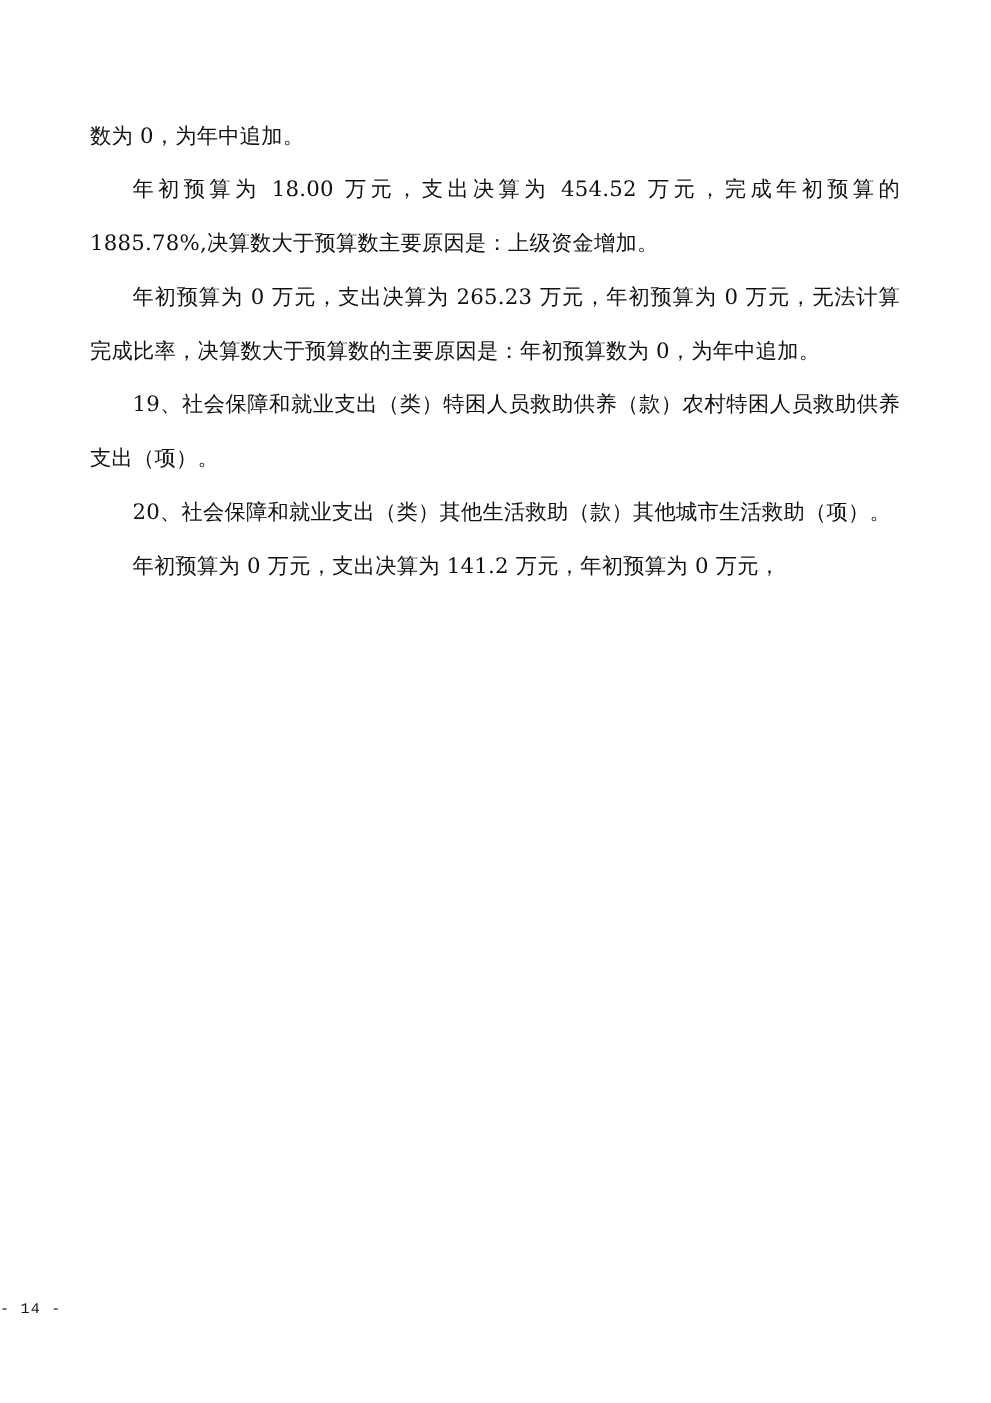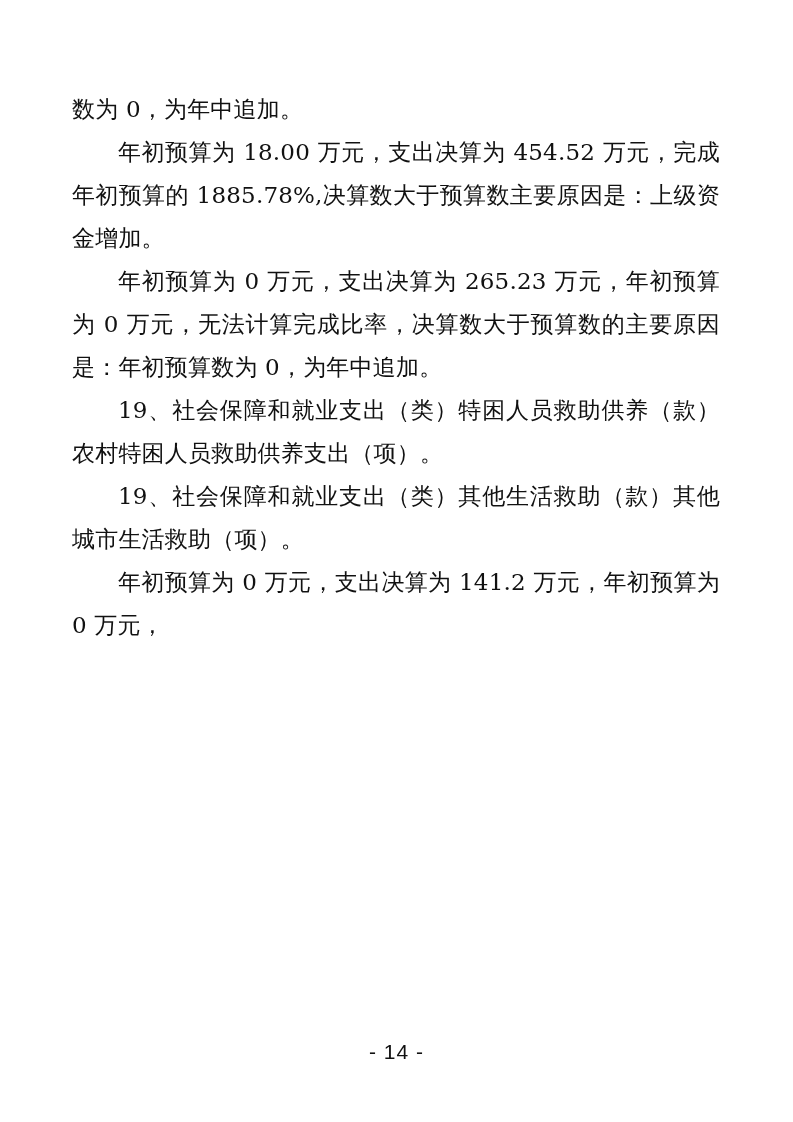--- a/index.html
+++ b/index.html
@@ -17,50 +17,50 @@
     box-sizing: border-box;
   }
   .content {
     position: absolute;
     left: 72px;
     top: 88px;
     width: 648px;
   }
   .para {
     font-family: "DejaVu Serif", "Liberation Serif", serif;
-    font-size: 23px;
+    font-size: 17px;
     line-height: 43px;
     color: #111111;
     text-align: justify;
     text-justify: inter-ideograph;
     margin: 0 0 0 0;
     letter-spacing: 0.2px;
     white-space: pre-wrap;
   }
   .indent {
     text-indent: 2em;
   }
   .footer {
     position: absolute;
     left: 0;
     right: 0;
     top: 1040px;
-    text-align: center;
-    font-family: Liberation Sans, sans-serif;
-    font-size: 21px;
+    text-align: left;
+    font-family: Liberation Mono, monospace;
+    font-size: 12px;
     color: #111111;
     letter-spacing: 1px;
   }
 </style>
 </head>
 <body>
 
 <div class="page">
   <div class="content">
     <p class="para">数为 0，为年中追加。</p>
     <p class="para indent">年初预算为 18.00 万元，支出决算为 454.52 万元，完成年初预算的 1885.78%,决算数大于预算数主要原因是：上级资金增加。</p>
     <p class="para indent">年初预算为 0 万元，支出决算为 265.23 万元，年初预算为 0 万元，无法计算完成比率，决算数大于预算数的主要原因是：年初预算数为 0，为年中追加。</p>
     <p class="para indent">19、社会保障和就业支出（类）特困人员救助供养（款）农村特困人员救助供养支出（项）。</p>
-    <p class="para indent">19、社会保障和就业支出（类）其他生活救助（款）其他城市生活救助（项）。</p>
+    <p class="para indent">20、社会保障和就业支出（类）其他生活救助（款）其他城市生活救助（项）。</p>
     <p class="para indent">年初预算为 0 万元，支出决算为 141.2 万元，年初预算为 0 万元，</p>
   </div>
   <div class="footer">- 14 -</div>
 </div>
 
 </body></html>

